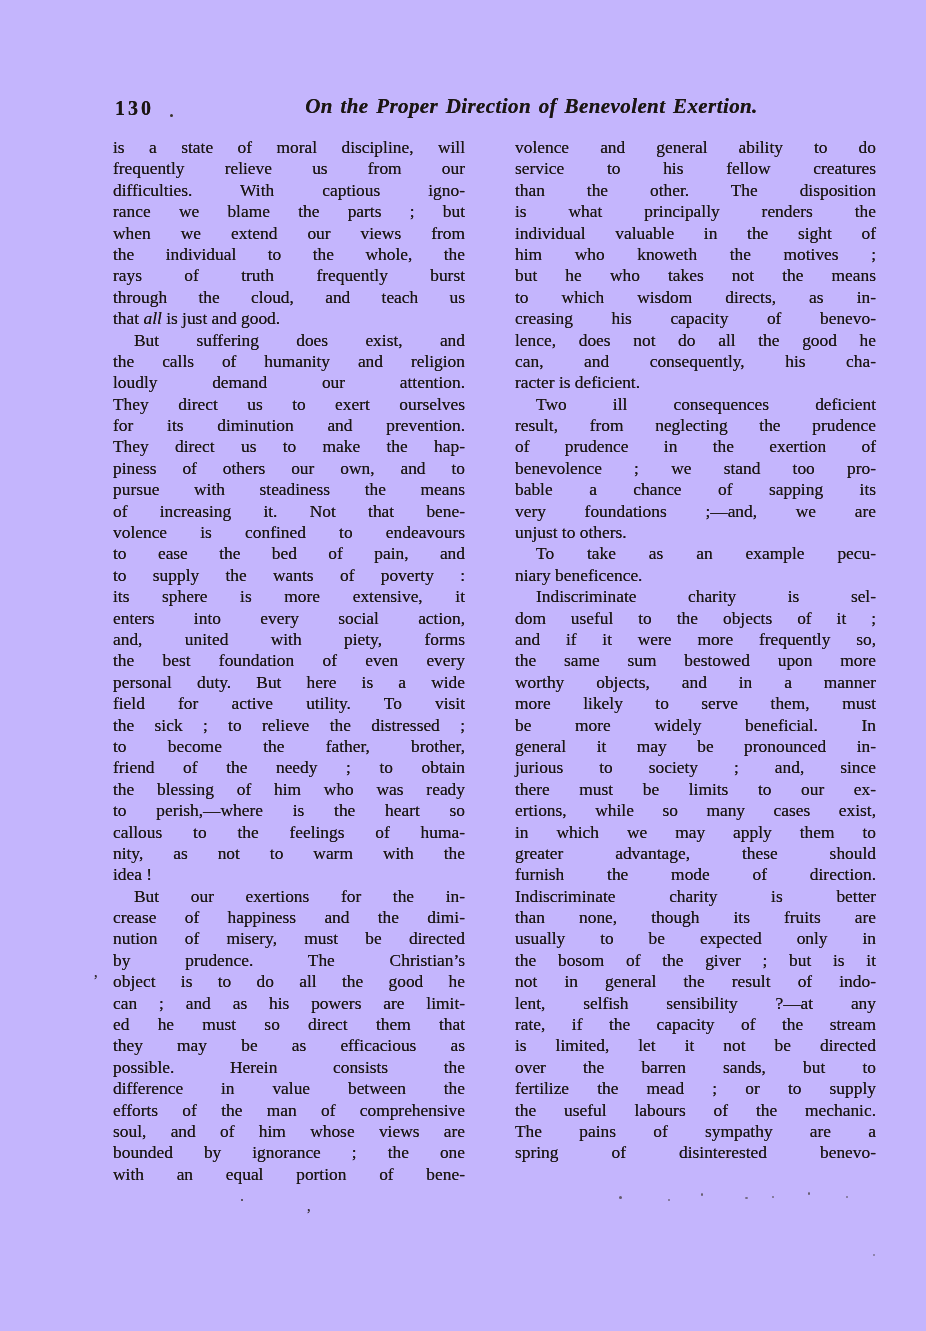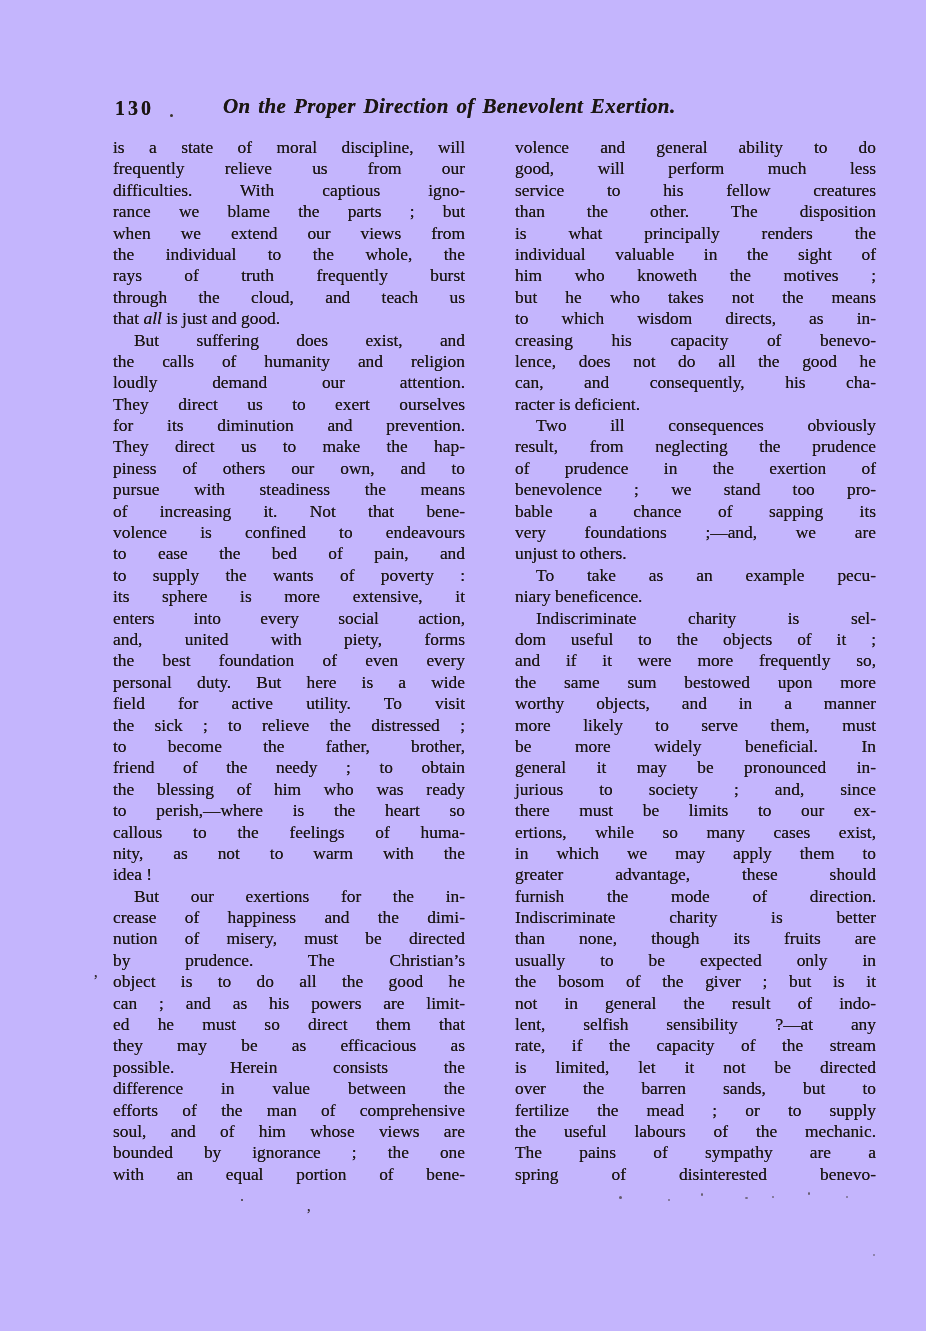--- a/index.html
+++ b/index.html
@@ -28,20 +28,21 @@
     position: absolute;
     left: 2px;
     top: 3px;
     font-size: 20px;
     font-weight: bold;
     letter-spacing: 3px;
     text-shadow: 0 0 0.6px rgba(27,22,18,0.85);
   }
   .title {
     display: block;
+    text-align: center;
     padding-left: 110px;
     font-style: italic;
     font-weight: bold;
     font-size: 21px;
     letter-spacing: 0.4px;
     word-spacing: 2px;
     white-space: nowrap;
     text-shadow: 0 0 0.6px rgba(27,22,18,0.8);
   }
   .columns {
@@ -132,33 +133,32 @@
           <div class="line">they may be as efficacious as</div>
           <div class="line">possible.    Herein consists the</div>
           <div class="line">difference in value between the</div>
           <div class="line">efforts of the man of comprehensive</div>
           <div class="line">soul, and of him whose views are</div>
           <div class="line">bounded by ignorance ; the one</div>
           <div class="line">with an equal portion of bene-</div>
         </div>
       <div class="col col-right" id="col-right">
           <div class="line">volence and general ability to do</div>
-          <div class="line">good, will perform much less</div>
           <div class="line">service to his fellow creatures</div>
           <div class="line">than the other.  The disposition</div>
           <div class="line">is what principally renders the</div>
           <div class="line">individual valuable in the sight of</div>
           <div class="line">him who knoweth the motives ;</div>
           <div class="line">but he who takes not the means</div>
           <div class="line">to which wisdom directs, as in-</div>
           <div class="line">creasing his capacity of benevo-</div>
           <div class="line">lence, does not do all the good he</div>
           <div class="line">can, and consequently, his cha-</div>
           <div class="line end">racter is deficient.</div>
-          <div class="line indent">Two ill consequences obviously</div>
+          <div class="line indent">Two ill consequences deficient</div>
           <div class="line">result, from neglecting the prudence</div>
           <div class="line">of prudence in the exertion of</div>
           <div class="line">benevolence ; we stand too pro-</div>
           <div class="line">bable a chance of sapping its</div>
           <div class="line">very foundations ;—and, we are</div>
           <div class="line end">unjust to others.</div>
           <div class="line indent">To take as an example pecu-</div>
           <div class="line end">niary beneficence.</div>
           <div class="line indent">Indiscriminate charity is sel-</div>
           <div class="line">dom useful to the objects of it ;</div>

